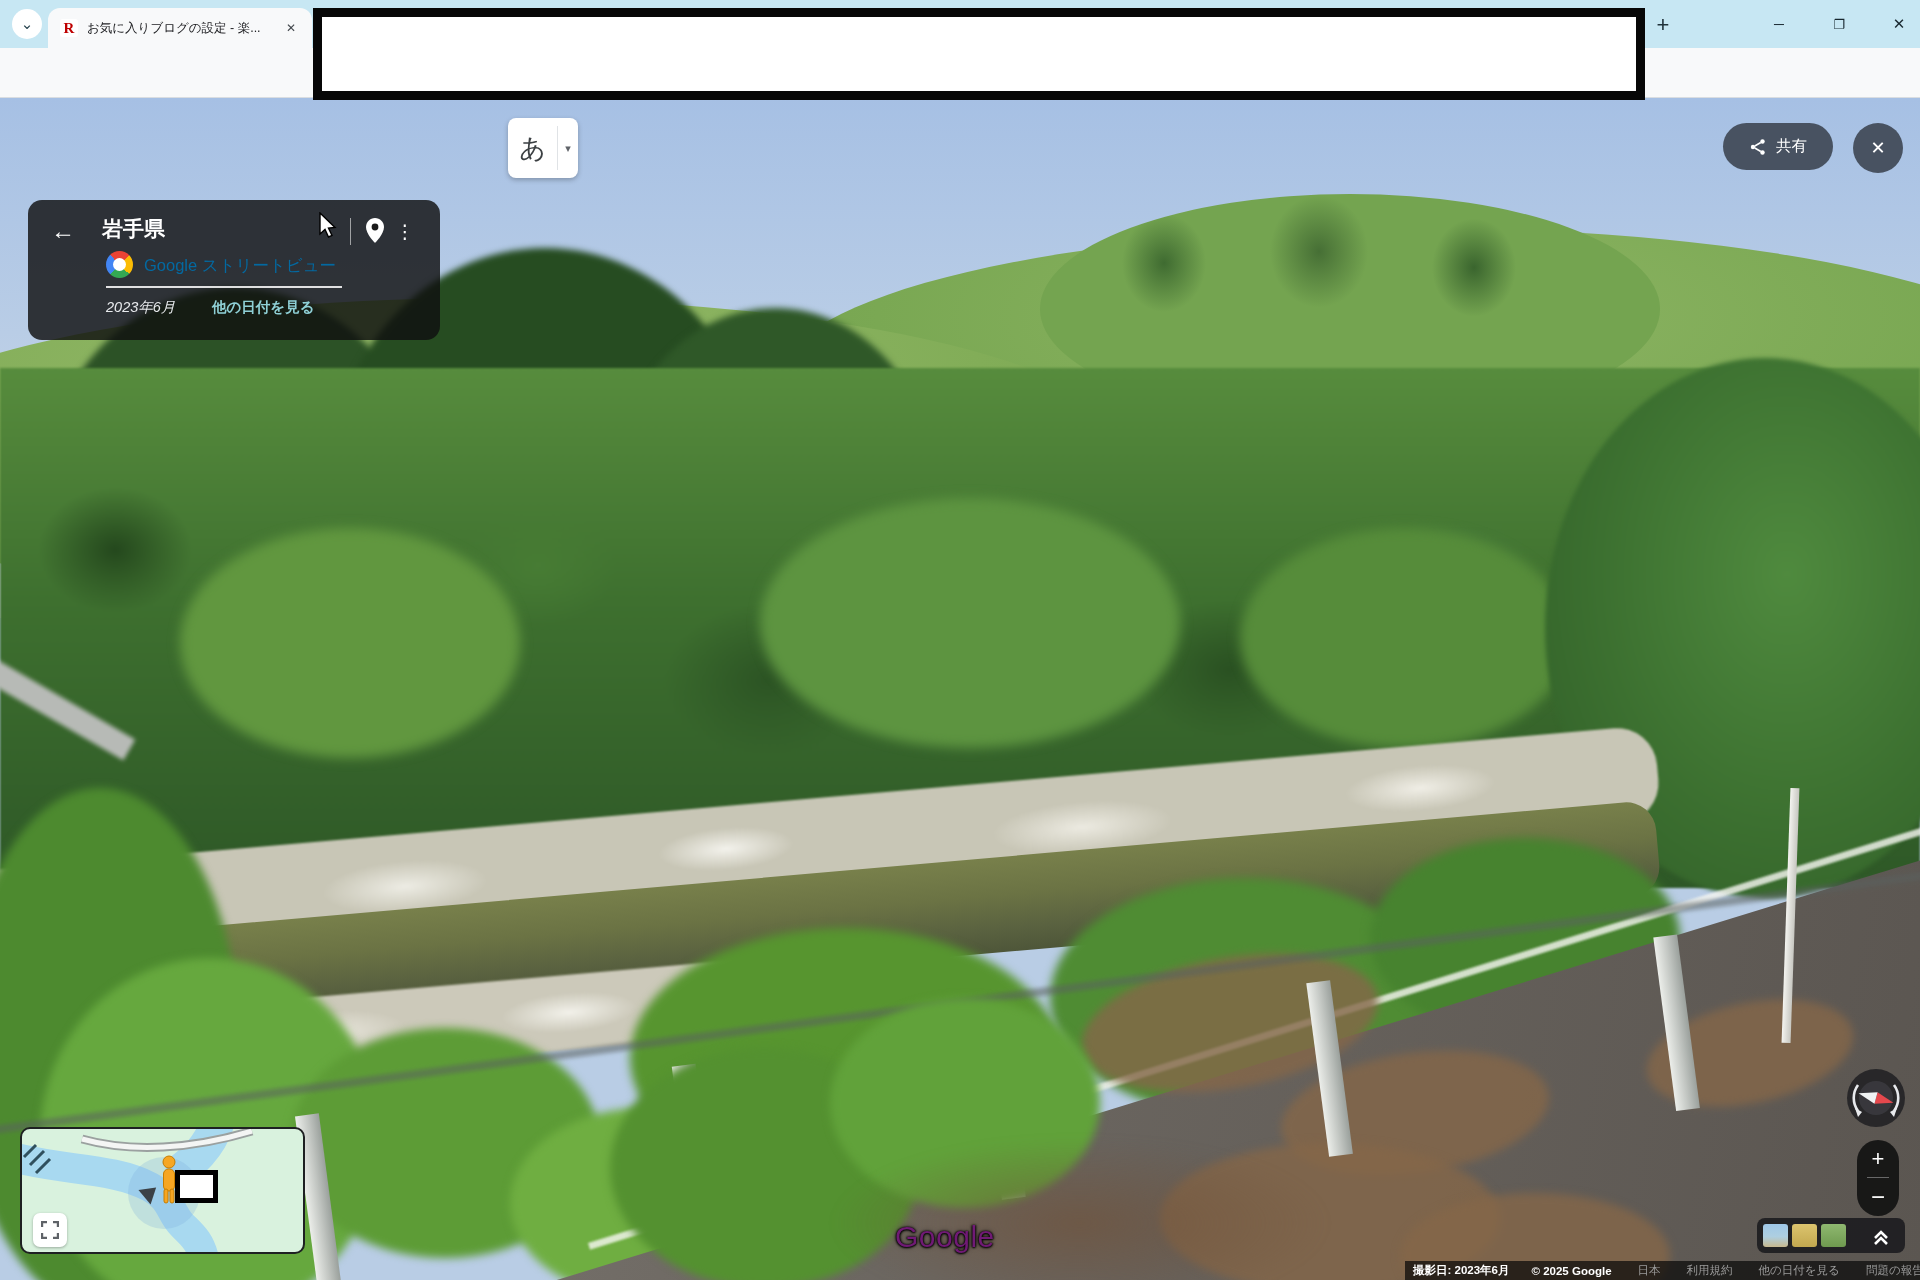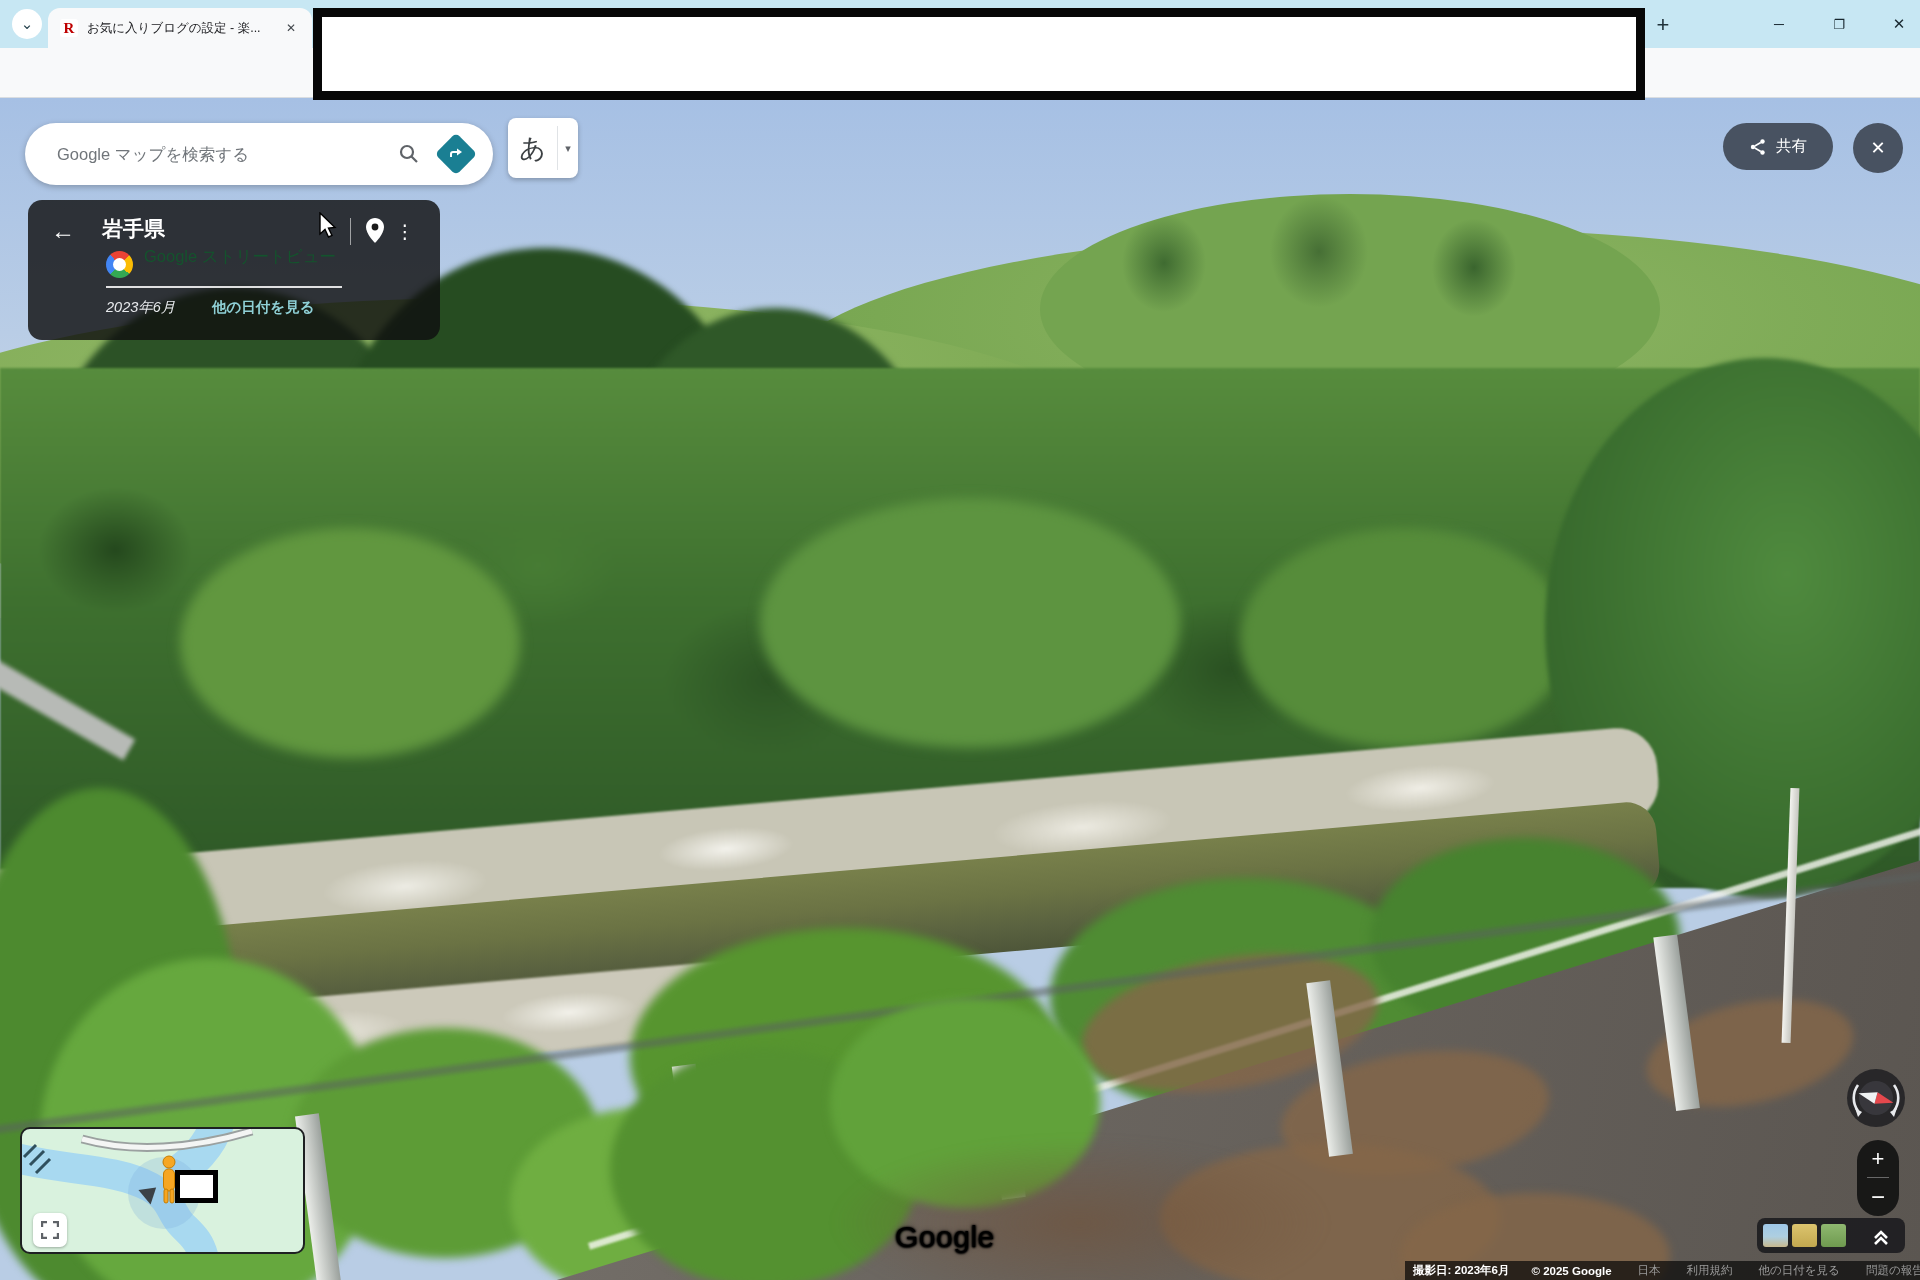--- a/index.html
+++ b/index.html
@@ -156,21 +156,21 @@
 
   #panel{left:28px;top:200px;width:412px;height:140px;border-radius:14px;z-index:50;
     background:rgba(16,16,16,0.82);color:#fff;}
   #panel-back{left:18px;top:14px;width:34px;height:34px;font-size:24px;color:#fff;display:flex;
     align-items:center;justify-content:center;}
   #panel-title{left:74px;top:15px;font-size:21px;font-weight:bold;color:#fff;}
   #g-logo{left:78px;top:51px;width:27px;height:27px;border-radius:50%;
     background:conic-gradient(from -45deg,#ea4335 0 90deg,#fbbc04 90deg 180deg,#34a853 180deg 270deg,#4285f4 270deg 360deg);
     display:flex;align-items:center;justify-content:center;}
   #g-logo-inner{width:13px;height:13px;border-radius:50%;background:#fff;}
-  #panel-provider{left:116px;top:46px;font-size:16.5px;color:#14532d;}
+  #panel-provider{left:116px;top:55px;font-size:16.5px;color:#0369a1;}
   #panel-vdiv{left:322px;top:18px;width:1px;height:27px;background:rgba(255,255,255,0.55);}
   #panel-pin{left:336px;top:17px;}
   #panel-dots{left:366px;top:18px;font-size:19px;color:#fff;width:22px;height:26px;display:flex;
     align-items:center;justify-content:center;letter-spacing:0;}
   #panel-hdiv{left:78px;top:86px;width:236px;height:2px;background:rgba(255,255,255,0.85);}
   #panel-date{left:78px;top:98px;font-size:14.5px;color:#e8eaed;font-style:italic;}
   #panel-otherdates{left:184px;top:98px;font-size:14.5px;color:#8fd0d6;font-weight:bold;}
   #cursor{left:318px;top:212px;z-index:55;}
 
   #share-btn{left:1723px;top:123px;width:110px;height:47px;border-radius:24px;z-index:50;
@@ -197,21 +197,21 @@
   #zoom-out{height:37px;display:flex;align-items:center;justify-content:center;font-size:24px;width:100%;}
 
   #thumbbar{left:1757px;top:1218px;width:148px;height:35px;border-radius:8px;background:rgba(26,26,30,0.88);
     z-index:60;display:flex;align-items:center;padding:0 6px;gap:4px;}
   .thumb{width:25px;height:23px;border-radius:3px;}
   #thumb1{background:linear-gradient(180deg,#9ec7e8 0%,#aecfe0 55%,#c7b88e 100%);}
   #thumb2{background:linear-gradient(180deg,#dcc46e 0%,#c2a84f 100%);}
   #thumb3{background:linear-gradient(180deg,#8fb870 0%,#6f9a4f 100%);}
   #collapse-btn{margin-left:auto;margin-right:8px;}
 
-  #watermark{left:895px;top:1220px;z-index:58;font-size:30px;font-weight:500;color:#000000;letter-spacing:0.5px;
+  #watermark{left:895px;top:1220px;z-index:58;font-size:30px;font-weight:500;color:#701a75;letter-spacing:0.5px;
     text-shadow:0 1px 2px rgba(0,0,0,0.9),0 0 5px rgba(0,0,0,0.55),1px 0 2px rgba(0,0,0,0.7),-1px 0 2px rgba(0,0,0,0.7);}
 
   #attribution{left:1405px;top:1261px;width:515px;height:19px;background:rgba(8,8,8,0.72);z-index:62;
     display:flex;align-items:center;font-size:11.5px;color:#fff;white-space:nowrap;}
   #attr-date{margin-left:8px;font-weight:bold;}
   #attr-copy{margin-left:22px;font-weight:bold;}
   .attr-link{color:#9b9b9b;margin-left:26px;font-family:Liberation Mono, monospace;}
 </style>
 </head>
 <body>
@@ -302,37 +302,20 @@
     <div id="fg-front1" class="abs blob"></div>
     <div id="fg-front2" class="abs blob"></div>
     <div id="leftrail" class="abs"></div>
     <div id="rpole" class="abs"></div>
     <div id="blur-dirt" class="abs"></div>
   </div>
 
   <div id="redact-top" class="abs"></div>
   <div id="redact-map" class="abs"></div>
 
-  <div id="searchbox" class="abs">
-    <input id="search-input" placeholder="Google マップを検索する" style="">
-    <div id="search-btn">
-      <svg width="24" height="24" viewBox="0 0 24 24">
-        <circle cx="10" cy="10" r="6" fill="none" stroke="#5f6368" stroke-width="2.2"></circle>
-        <line x1="14.5" y1="14.5" x2="20" y2="20" stroke="#5f6368" stroke-width="2.2"></line>
-      </svg>
-    </div>
-    <div id="dir-btn">
-      <div id="dir-diamond">
-        <svg width="18" height="18" viewBox="0 0 18 18">
-          <path d="M4 12 v-3 a2 2 0 0 1 2 -2 h5" fill="none" stroke="#fff" stroke-width="2"></path>
-          <polygon points="10,3.5 15,7 10,10.5" fill="#fff"></polygon>
-        </svg>
-      </div>
-    </div>
-  </div>
   <div id="ime" class="abs">
     <div id="ime-label">あ</div>
     <div id="ime-divider"></div>
     <div id="ime-caret">▾</div>
   </div>
 
   <div id="panel" class="abs">
     <div id="panel-back" class="abs">←</div>
     <div id="panel-title" class="abs">岩手県</div>
     <div id="g-logo" class="abs">

